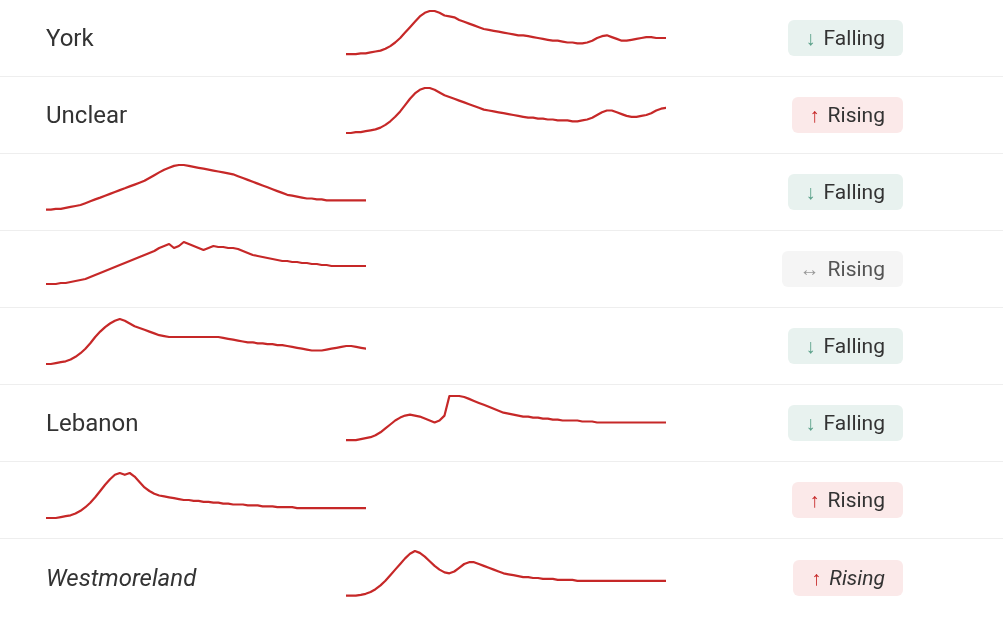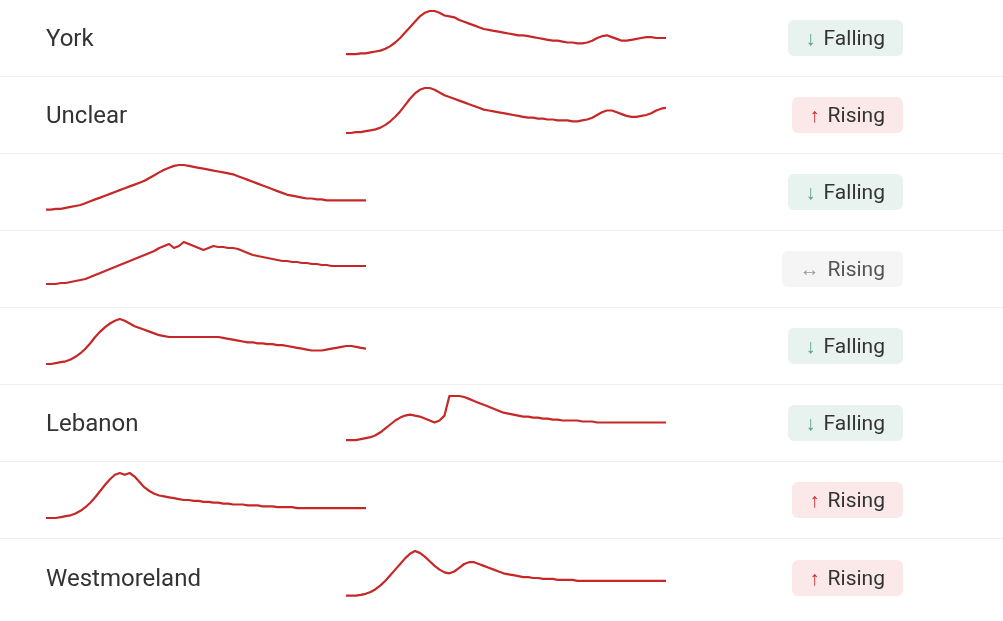--- a/index.html
+++ b/index.html
@@ -12,21 +12,21 @@
   .table {
     width: 100%;
   }
   .row {
     display: flex;
     align-items: center;
     height: 77px;
     border-bottom: 1px solid #eee;
     padding: 0 10px 0 46px;
   }
-  .row:last-child { border-bottom: none; }
+  .row:last-child { border-bottom: none; font-style: italic; }
   .county {
     flex: 0 0 300px;
     font-size: 24px;
     color: #333;
   }
   .spark {
     flex: 0 0 320px;
     height: 60px;
     display: flex;
     align-items: flex-end;

